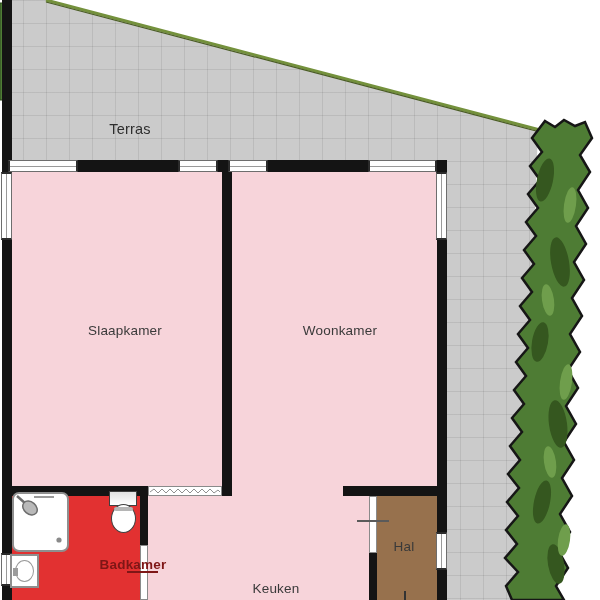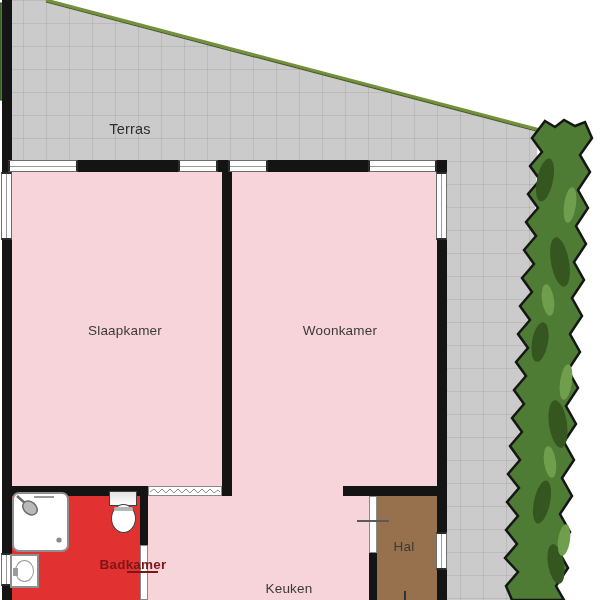--- a/index.html
+++ b/index.html
@@ -137,16 +137,16 @@
   <div class="fixture wc-bowl" style="left:111px;top:504px;width:25px;height:29px;">
     <div class="wc-seat"></div>
   </div>
 
   <div class="tick" style="left:127px;top:571px;width:31px;height:2px;background:#7e1616;"></div>
 
   <span class="label label-terras" style="left:130px;top:129px;text-align:right;">Terras</span>
   <span class="label" style="left:125px;top:330px;">Slaapkamer</span>
   <span class="label" style="left:340px;top:330px;">Woonkamer</span>
   <span class="label label-badkamer" style="left:92px;top:564px;margin-left:41px;">Badkamer</span>
-  <span class="label" style="left:289px;top:588px;">Keuken</span>
+  <span class="label" style="left:276px;top:588px;">Keuken</span>
   <span class="label" style="left:404px;top:546px;">Hal</span>
 
 </div>
 
 </body></html>

